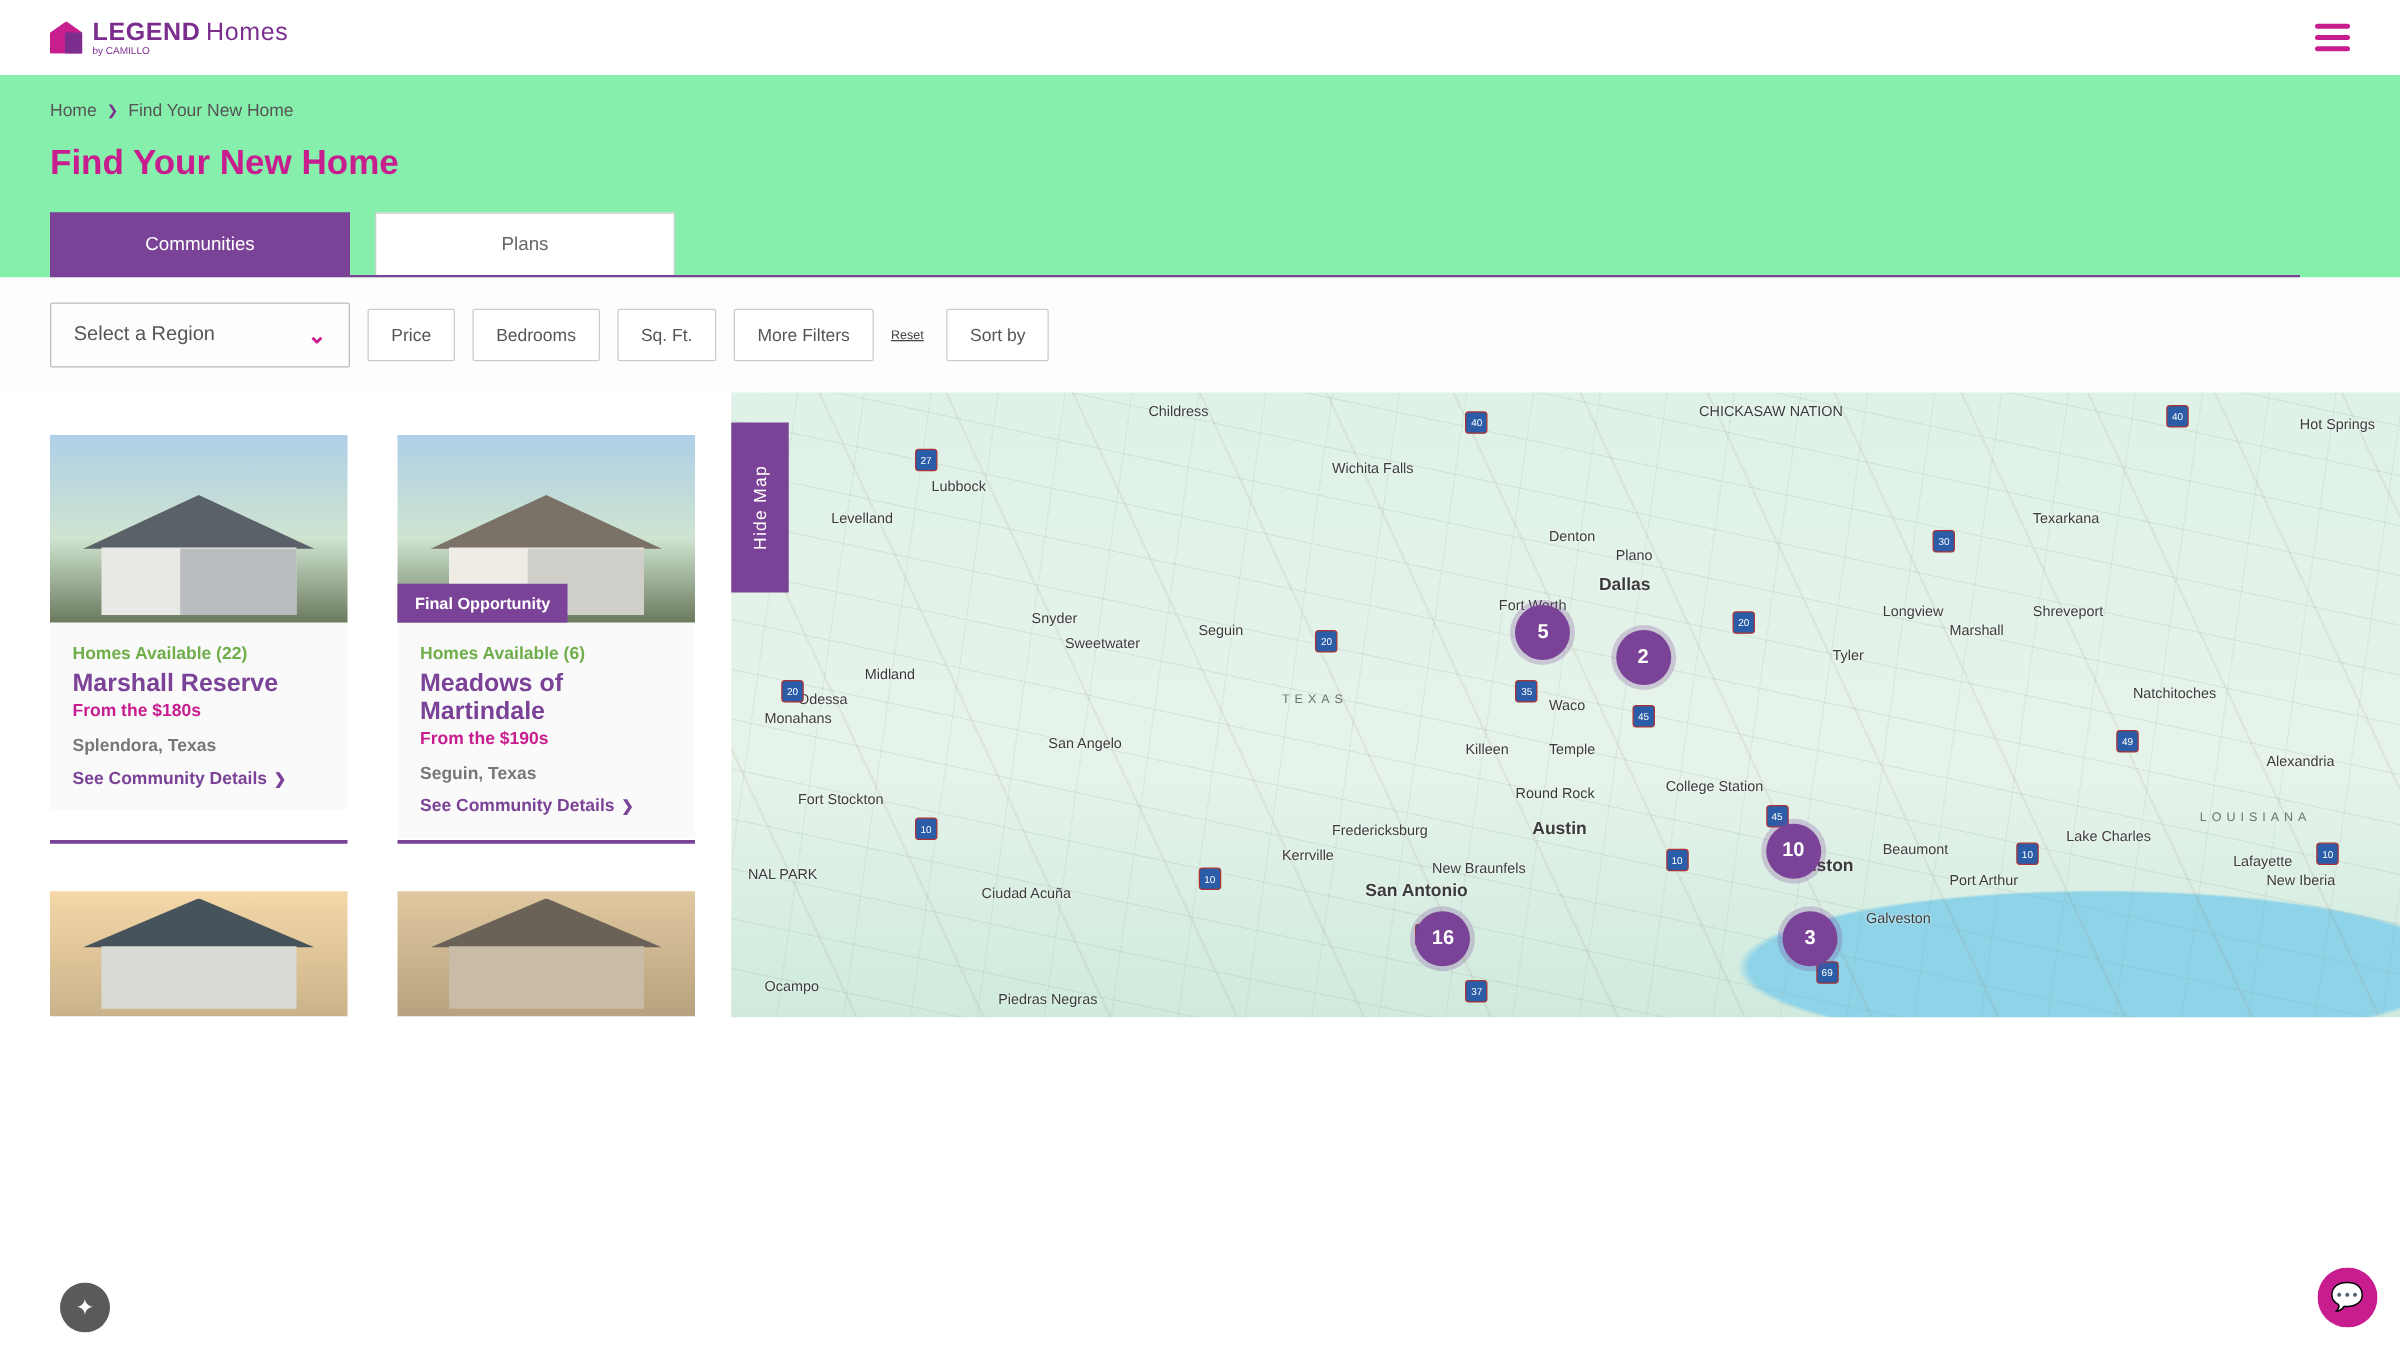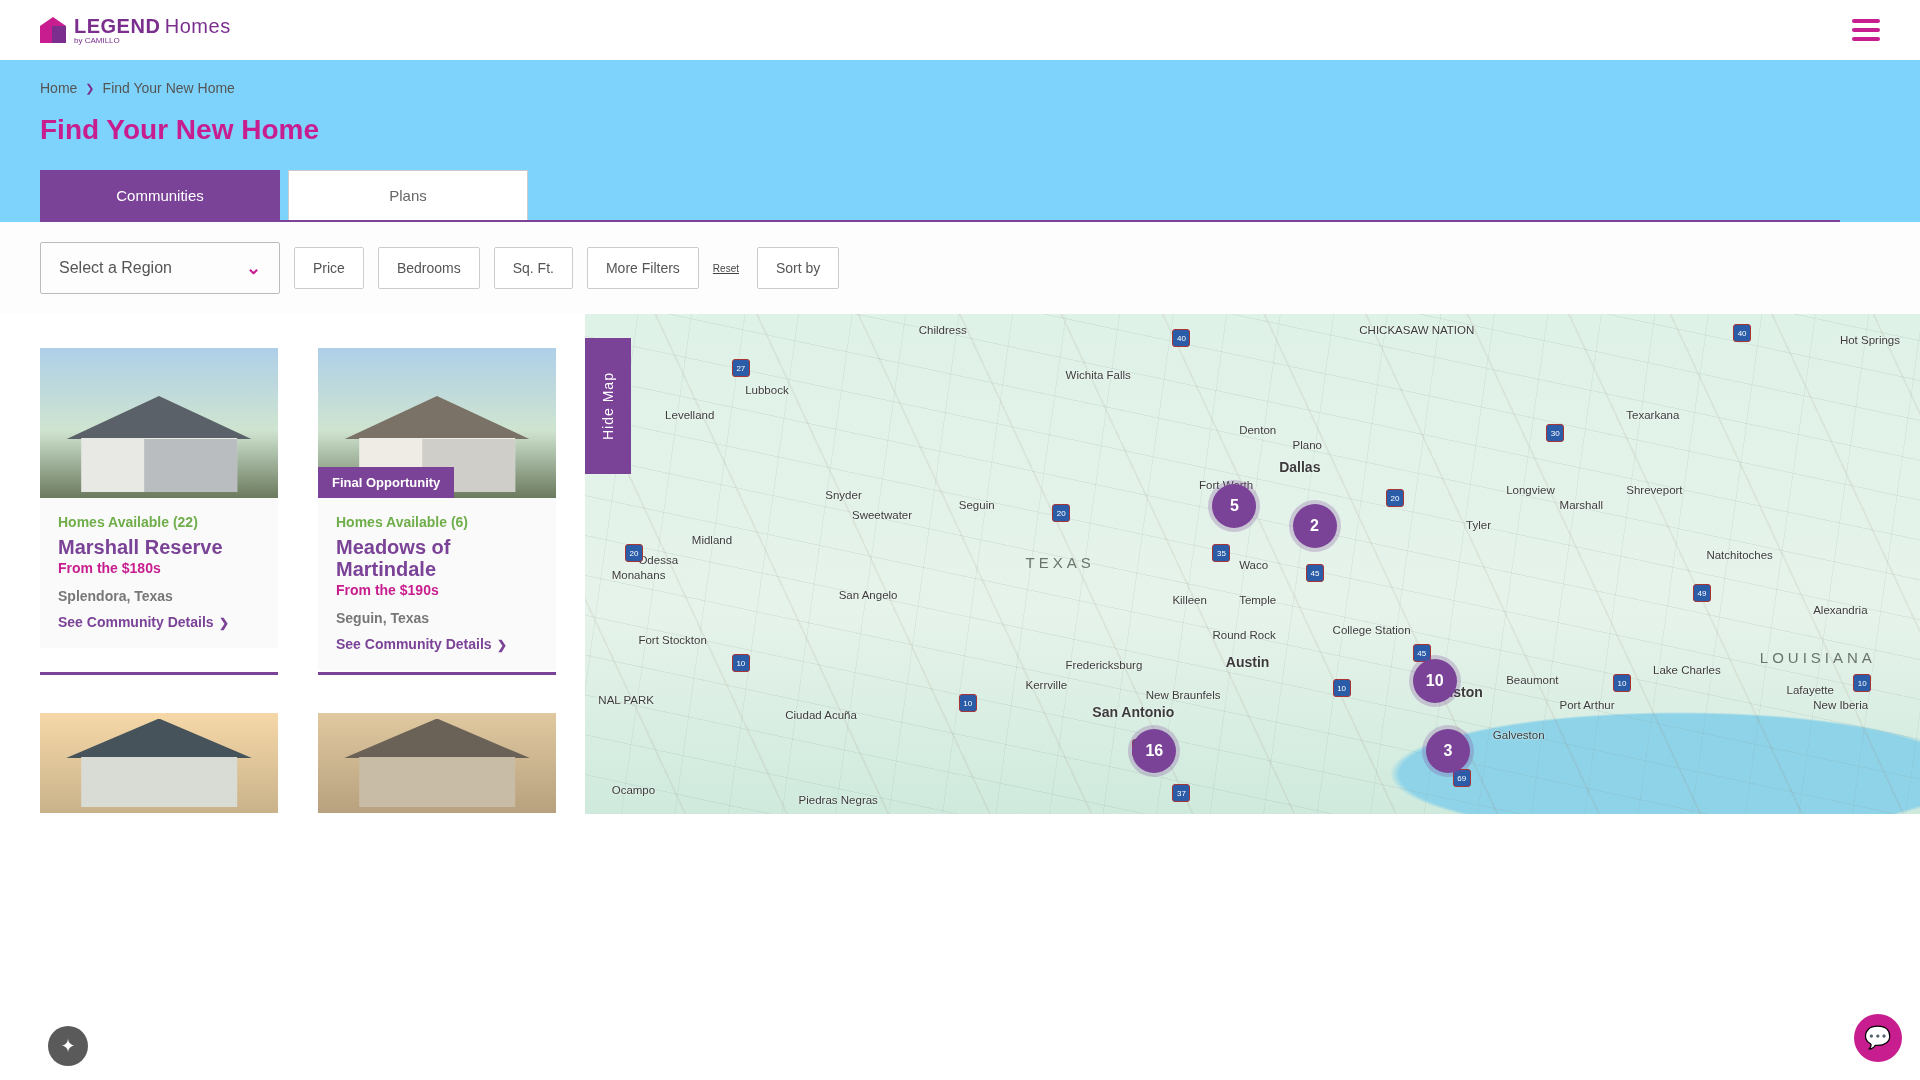--- a/index.html
+++ b/index.html
@@ -9,29 +9,29 @@
 .header { display: flex; align-items: center; justify-content: space-between; padding: 10px 40px; background: #fff; height: 60px; }
 .logo { display: flex; align-items: center; gap: 8px; }
 .logo-mark { width: 26px; height: 26px; background: #c81d8f; clip-path: polygon(50% 0, 100% 35%, 100% 100%, 0 100%, 0 35%); position: relative; }
 .logo-mark::after { content:''; position:absolute; right:0; top:35%; bottom:0; width:55%; background:#7b2e8e; }
 .logo-text { color:#7b2e8e; font-weight:700; font-size:20px; letter-spacing:0.5px; }
 .logo-sub { font-size:8px; color:#7b2e8e; display:block; margin-top:-2px; }
 .hamburger { width:28px; height:22px; display:flex; flex-direction:column; justify-content:space-between; cursor:pointer; }
 .hamburger span { display:block; height:4px; background:#c81d8f; border-radius:2px; }
 
 
-.page-top { padding: 20px 40px 0; background:#7dd3fc; }
+.page-top { padding: 20px 40px 0; background:#86efac; }
 .crumbs { font-size:14px; color:#555; display:flex; align-items:center; gap:8px; }
 .crumbs a { color:#555; text-decoration:none; }
 .crumbs .sep { color:#7b2e8e; font-size:11px; }
 .page-title { color:#c81d8f; font-size:28px; font-weight:700; margin:18px 0 24px; }
 
 
 .tabs { display:flex; }
-.tab { width:240px; text-align:center; padding:16px 0; border:1px solid #ccc; background:#fff; color:#666; font-size:15px; cursor:pointer; margin-right:8px; border-bottom:none; }
+.tab { width:240px; text-align:center; padding:16px 0; border:1px solid #ccc; background:#fff; color:#666; font-size:15px; cursor:pointer; margin-right:20px; border-bottom:none; }
 .tab.active { background:#7b4397; color:#fff; border-color:#7b4397; }
 .tabline { height:2px; background:#7b4397; margin-right:40px; }
 
 
 .filters { display:flex; align-items:center; gap:14px; padding:20px 40px; background:#fdfdfd; flex-wrap:wrap; }
 .region-select { display:flex; align-items:center; justify-content:space-between; width:240px; border:1px solid #bbb; padding:14px 18px; border-radius:2px; color:#555; cursor:pointer; }
 .region-select .chev { color:#c81d8f; font-size:18px; font-weight:bold; }
 .pill { border:1px solid #ccc; padding:12px 18px; border-radius:2px; color:#555; font-size:14px; cursor:pointer; background:#fff; }
 .reset { text-decoration:underline; color:#444; font-size:10px; cursor:pointer; }
 
@@ -62,21 +62,21 @@
   linear-gradient(180deg,#dff2e8 0%, #e6f3ea 60%, #cfeadd 100%);
   overflow:hidden; }
 .map::before { content:''; position:absolute; inset:0;
   background-image:
     repeating-linear-gradient(12deg, transparent 0 38px, rgba(130,150,140,.14) 38px 39px),
     repeating-linear-gradient(98deg, transparent 0 52px, rgba(130,150,140,.11) 52px 53px),
     repeating-linear-gradient(65deg, transparent 0 90px, rgba(150,120,90,.10) 90px 92px);
 }
 .city { position:absolute; font-size:11.5px; color:#3b3b3b; white-space:nowrap; text-shadow:0 0 2px #fff; }
 .city.big { font-size:14px; font-weight:600; }
-.state { position:absolute; font-size:15px; letter-spacing:4px; color:#6a746c; }
+.state { position:absolute; font-size:10px; letter-spacing:4px; color:#6a746c; }
 .hwy { position:absolute; width:18px; height:18px; background:#2a5ca8; border:1px solid #a33; border-radius:3px; color:#fff; font-size:8px; display:flex; align-items:center; justify-content:center; }
 .marker { position:absolute; width:44px; height:44px; border-radius:50%; background:#7b4397; color:#fff; font-weight:700; font-size:16px; display:flex; align-items:center; justify-content:center; box-shadow:0 0 0 4px rgba(123,67,151,.25); cursor:pointer; }
 .hide-map { position:absolute; left:0; top:24px; width:46px; height:136px; background:#7b4397; color:#fff; writing-mode:vertical-rl; transform:rotate(180deg); display:flex; align-items:center; justify-content:center; font-size:14px; letter-spacing:1px; cursor:pointer; }
 
 
 .a11y { position:fixed; left:48px; bottom:14px; width:40px; height:40px; border-radius:50%; background:#5a5a5a; color:#fff; display:flex; align-items:center; justify-content:center; cursor:pointer; font-size:18px; }
 .chat { position:fixed; right:18px; bottom:18px; width:48px; height:48px; border-radius:50%; background:#c81d8f; color:#fff; display:flex; align-items:center; justify-content:center; cursor:pointer; font-size:22px; }
 </style>
 </head>
 <body>

